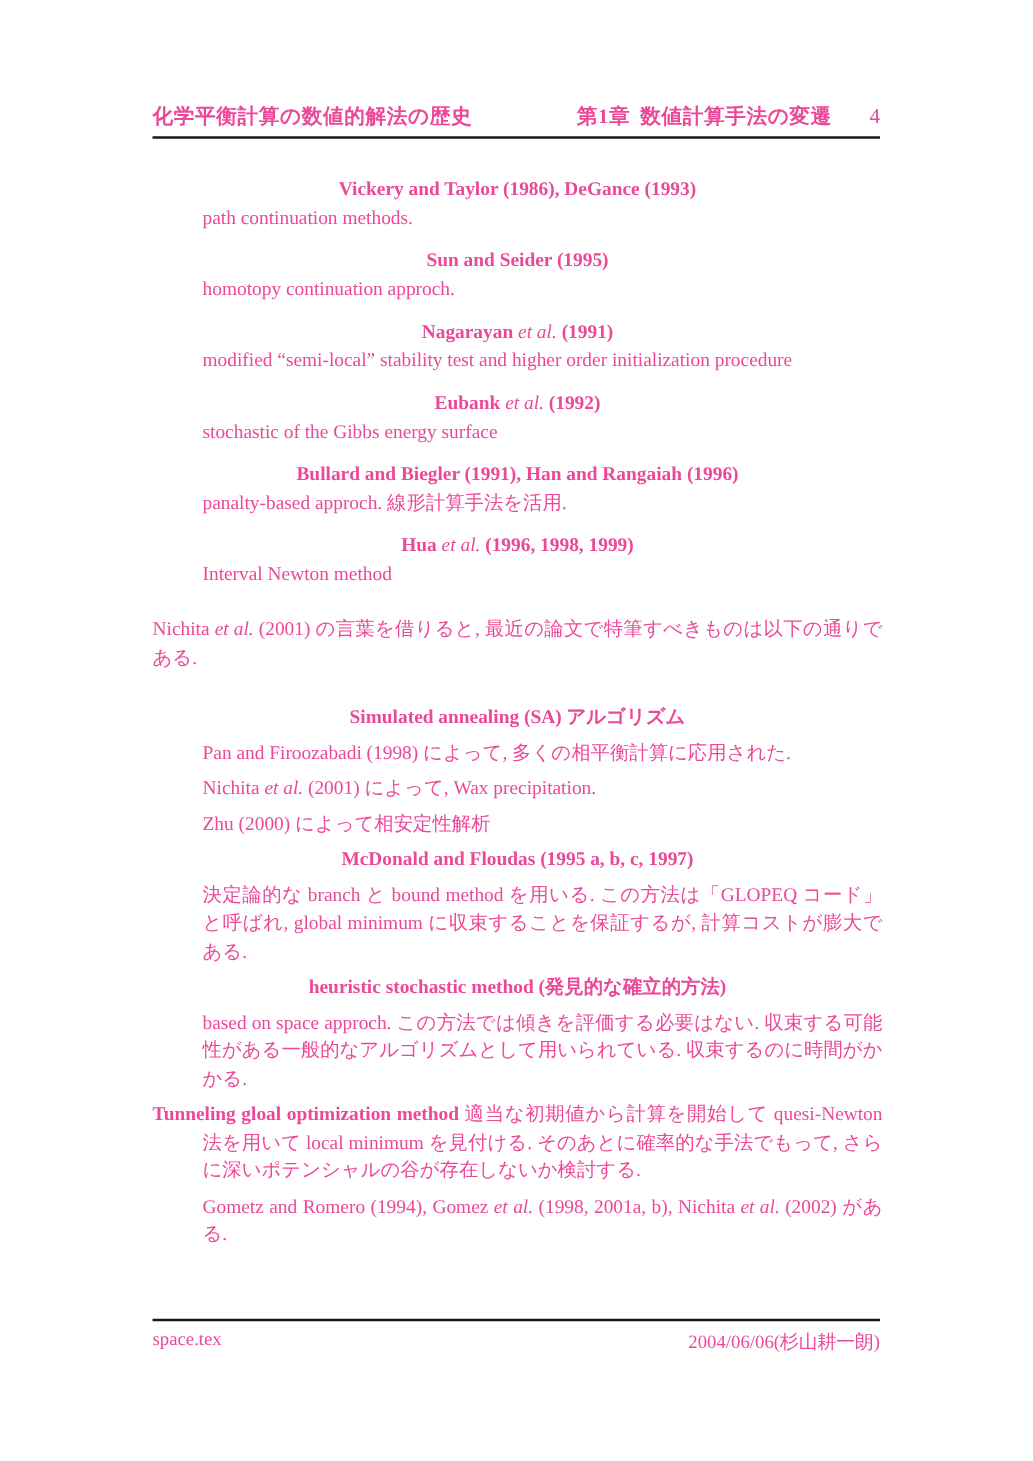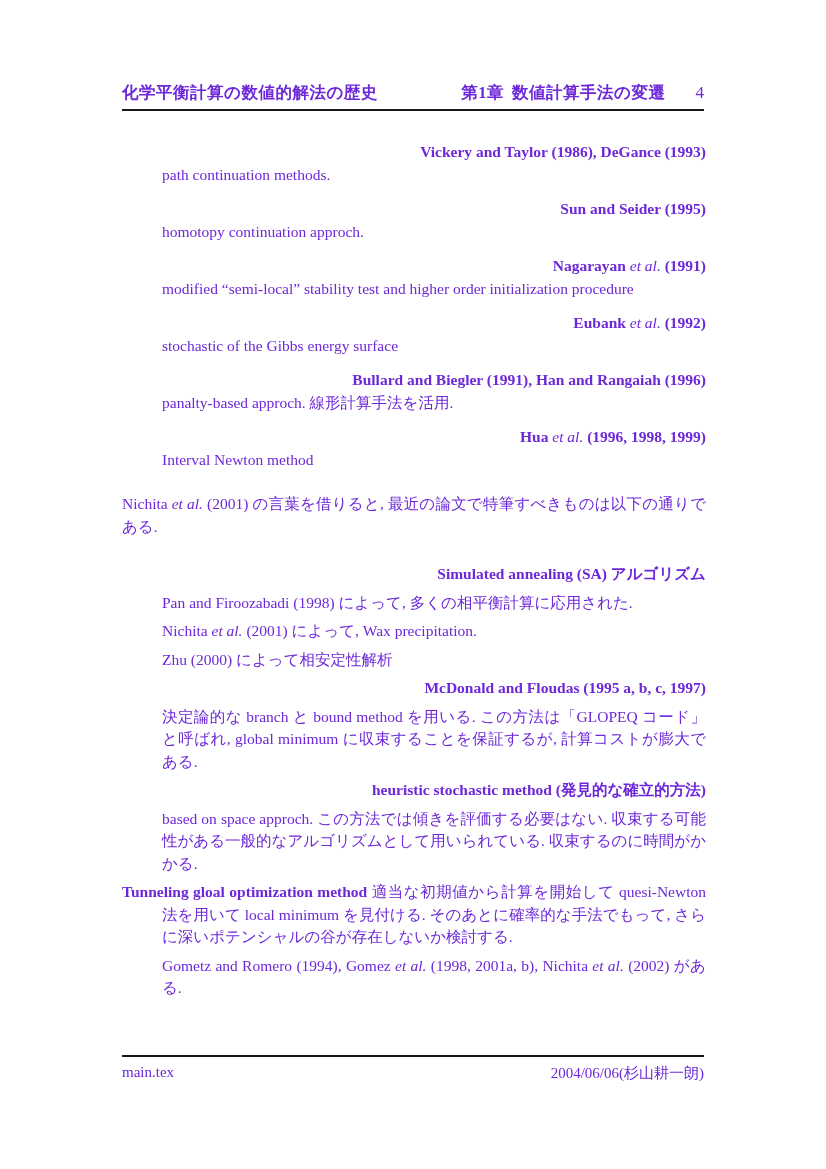--- a/index.html
+++ b/index.html
@@ -1,37 +1,37 @@
 <!DOCTYPE html>
 <html><head>
 <meta charset="utf-8">
 <style>
   html, body { margin:0; padding:0; background:#ffffff; }
   .page {
     position:relative; width:826px; height:1169px; background:#ffffff;
-    font-family:"Liberation Serif","DejaVu Serif",serif; color:#6d28d9;
+    font-family:"Liberation Serif","DejaVu Serif",serif; color:#ec4899;
     overflow:hidden;
   }
   
   .header {
     position:absolute; left:122px; top:82px; width:582px;
     display:flex; align-items:baseline;
     border-bottom:2px solid #181818; padding-bottom:5px;
     font-size:16.5px; font-weight:bold; letter-spacing:0.5px;
   }
   .h-right { margin-left:auto; display:flex; gap:8px; }
   .h-page  { margin-left:30px; font-weight:normal; font-size:17px; letter-spacing:0; }
   
   .content {
     position:absolute; left:122px; top:141px; width:584px;
     font-size:15.5px; line-height:22.5px;
   }
   .entry      { margin-bottom:12px; }
   .entry.g-b  { margin-bottom:6px; }
-  .ehead      { font-weight:normal; text-align:right;font-family:Liberation Serif, serif; }
+  .ehead      { font-weight:normal; text-align:center;font-family:Liberation Serif, serif; }
   .edesc      { padding-left:40px; text-align:justify; }
   .g-b > .edesc { margin-top:6px; }
   .eflow      { padding-left:40px; text-indent:-40px; text-align:justify; }
   .para       { margin:22px 0 25px 0; text-align:justify; }
   .seg-b { font-weight:bold; }
   .seg-i { font-style:italic; }
   .seg-n { font-weight:normal; font-style:normal; }
   
   .footer {
     position:absolute; left:122px; top:1055px; width:582px;
@@ -94,17 +94,17 @@
         <div class="ehead"><span class="seg-b">heuristic stochastic method (発見的な確立的方法)</span></div>
         <div class="edesc"><span class="seg-n">based on space approch. この方法では傾きを評価する必要はない. 収束する可能性がある一般的なアルゴリズムとして用いられている. 収束するのに時間がかかる.</span></div>
       </div>
       <div class="entry g-b">
         <div class="eflow"><span class="seg-b">Tunneling gloal optimization method</span><span class="seg-n"> 適当な初期値から計算を開始して quesi-Newton 法を用いて local minimum を見付ける. そのあとに確率的な手法でもって, さらに深いポテンシャルの谷が存在しないか検討する.</span></div>
         <div class="edesc"><span class="seg-n">Gometz and Romero (1994), Gomez </span><span class="seg-i">et al.</span><span class="seg-n"> (1998, 2001a, b), Nichita </span><span class="seg-i">et al.</span><span class="seg-n"> (2002) がある.</span></div>
       </div>
     </div>
 
   <div class="footer">
-    <span>main.tex</span>
+    <span>space.tex</span>
     <span>2004/06/06(杉山耕一朗)</span>
   </div>
 
 </div>
 
 </body></html>

